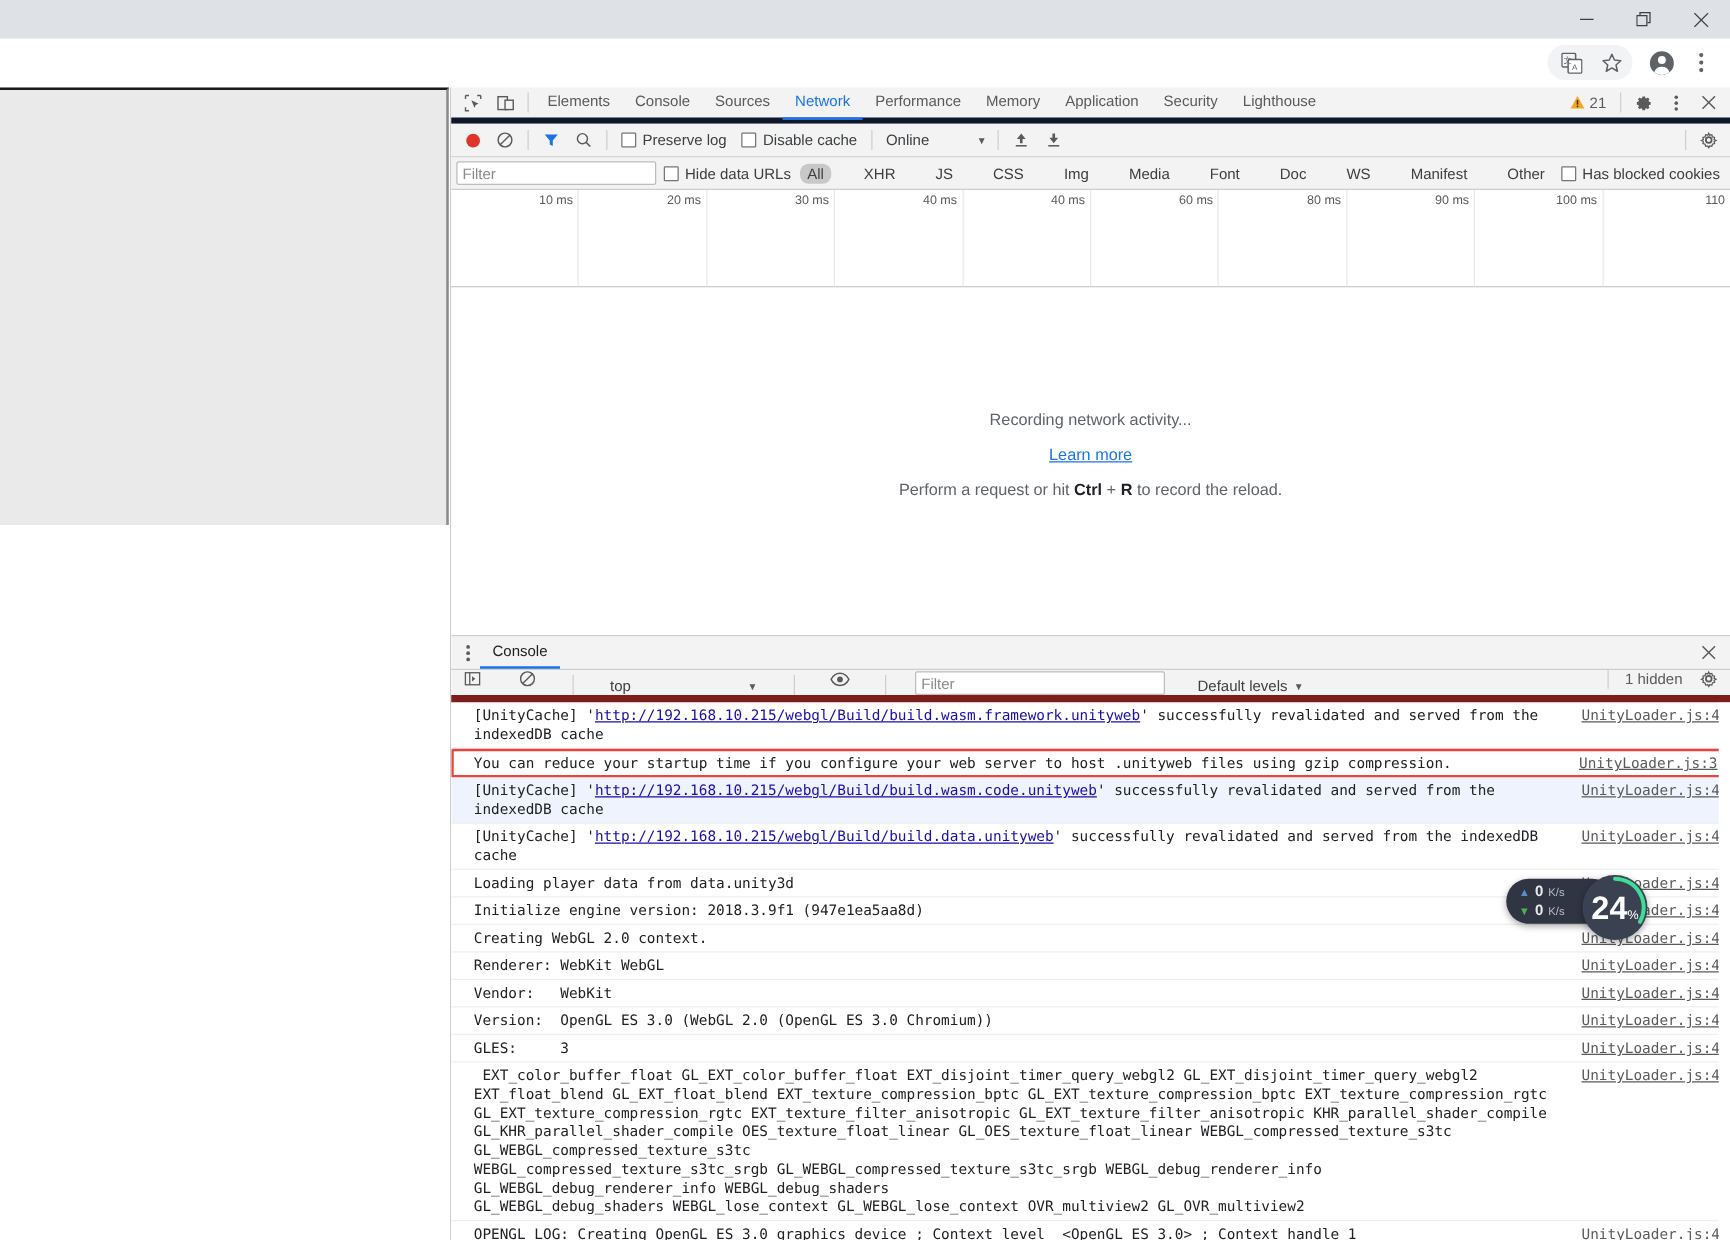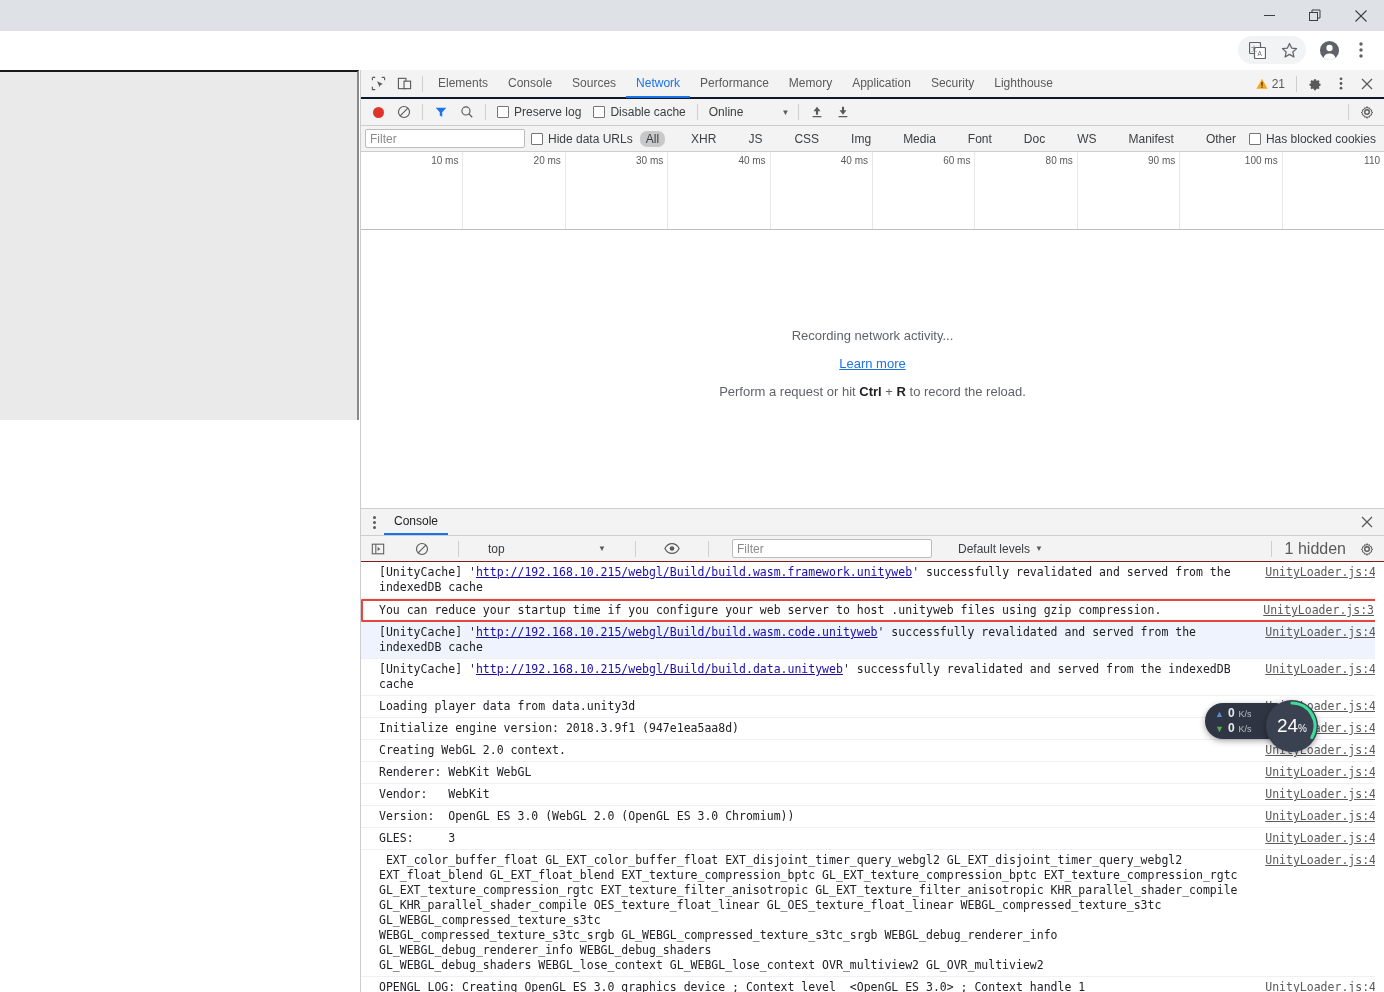--- a/index.html
+++ b/index.html
@@ -57,21 +57,21 @@
     position: absolute; left: 360px; top: 70px;
     width: 1024px; height: 922px;
     background: #ffffff;
     font-size: 12px;
     color: #202124;
     border-left: 1px solid #cdcdcd;
   }
 
   .dt-tabbar {
     display: flex; align-items: center; height: 29px;
-    background: #f3f3f3; border-bottom: 2px solid #0f172a;
+    background: #f3f3f3; border-bottom: 5px solid #0f172a;
     padding: 0 4px;
   }
   .dt-iconbtn {
     width: 26px; height: 26px; display: flex; align-items: center; justify-content: center;
     color: #5a5a5a;
   }
   .dt-sep { width: 1px; height: 16px; background: #cfcfcf; margin: 0 5px; }
   .dt-tab {
     height: 28px; display: flex; align-items: center; padding: 0 10px;
     color: #5a5a5a; font-size: 12px; white-space: nowrap;
@@ -153,35 +153,35 @@
     background: #f3f3f3; border-bottom: 1px solid #cdcdcd; padding: 0 4px;
   }
   .dots-v { display: flex; flex-direction: column; gap: 2px; padding: 0 8px; }
   .dots-v i { width: 3px; height: 3px; background: #5a5a5a; border-radius: 50%; display: block; }
   .drawer-tab {
     height: 26px; display: flex; align-items: center; padding: 0 10px;
     font-size: 12px; color: #202124; border-bottom: 2px solid #1a73e8;
   }
 
   .console-toolbar {
-    display: flex; align-items: center; height: 26px;
-    background: #f3f3f3; border-bottom: 1px solid #7f1d1d; padding: 0 4px; gap: 18px;
+    display: flex; align-items: flex-end; height: 26px;
+    background: #f3f3f3; border-bottom: 6px solid #7f1d1d; padding: 0 4px; gap: 18px;
   }
   .ctx-sel {
     display: flex; align-items: center; font-size: 12px; color: #3c4043;
     width: 130px; justify-content: space-between; padding: 0 6px;
   }
   .console-filter {
     width: 200px; height: 19px; border: 1px solid #bdbdbd; background: #fff;
     font-size: 12px; padding: 0 4px; border-radius: 2px; color: #5f6368;
     font-family: "Liberation Sans", sans-serif;
   }
   .console-filter::placeholder { color: #8a8a8a; }
   .levels { font-size: 12px; color: #3c4043; padding: 0 8px; display: flex; gap: 5px; align-items: center;}
-  .hidden-count { font-size: 16px; color: #5a5a5a; padding: 0 8px; }
+  .hidden-count { font-size: 12px; color: #5a5a5a; padding: 0 8px; }
 
   
   .console-list {
     position: relative;
     font-family: "DejaVu Sans Mono", monospace;
     font-size: 11.5px;
     line-height: 15px;
     background: #fff;
     height: 446px;
     overflow: hidden;
@@ -226,21 +226,21 @@
   .ns-unit { font-size: 9px; color: #b9bec7; }
   .cpu-gauge {
     position: absolute; left: 1266px; top: 700px;
     width: 52px; height: 52px; border-radius: 50%;
     background: #3a4150;
     display: flex; align-items: baseline; justify-content: center;
     color: #fff; z-index: 51;
     box-shadow: 0 2px 6px rgba(0,0,0,.35);
   }
   .cpu-gauge svg { position: absolute; left: 0; top: 0; }
-  .cpu-num { position: relative; font-size: 19px; font-weight: normal; line-height: 52px; }
+  .cpu-num { position: relative; font-size: 26px; font-weight: bold; line-height: 52px; }
   .cpu-pct { position: relative; font-size: 10px; line-height: 52px; }
 
   svg { display: block; }
 </style>
 </head>
 <body>
 
 <div id="app">
 
   <div class="win-titlebar">

